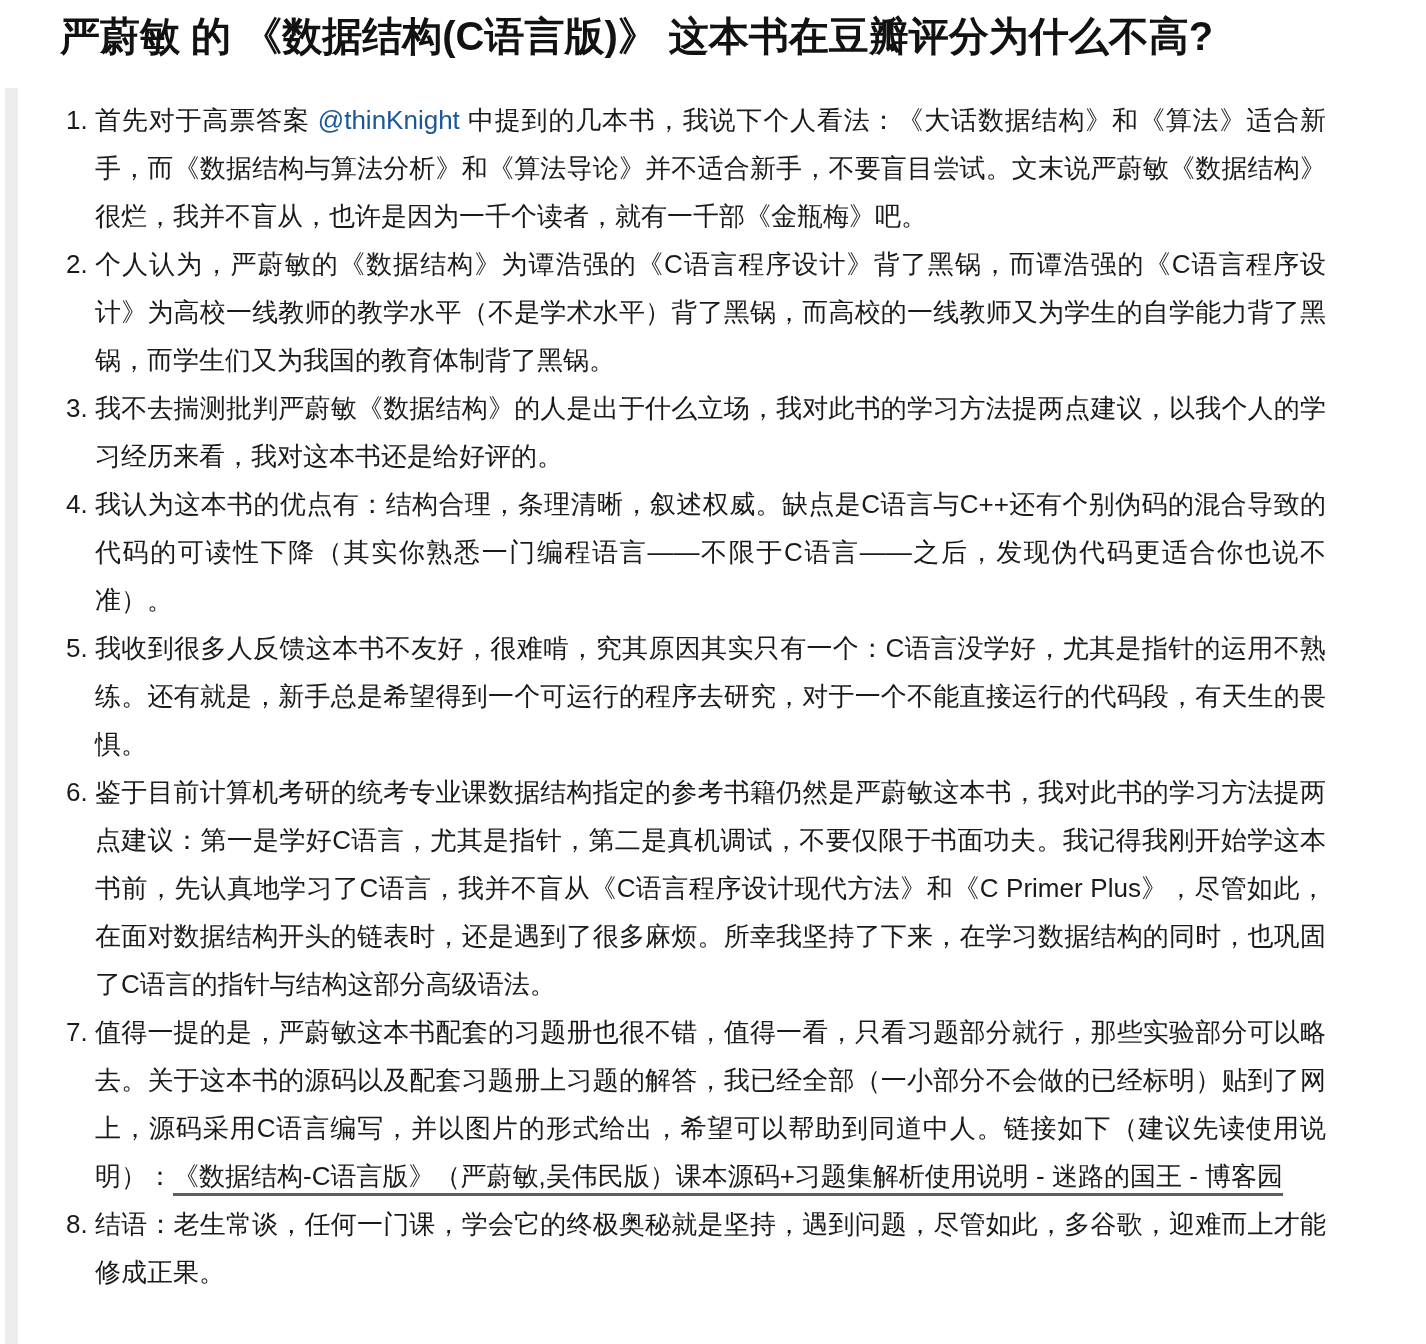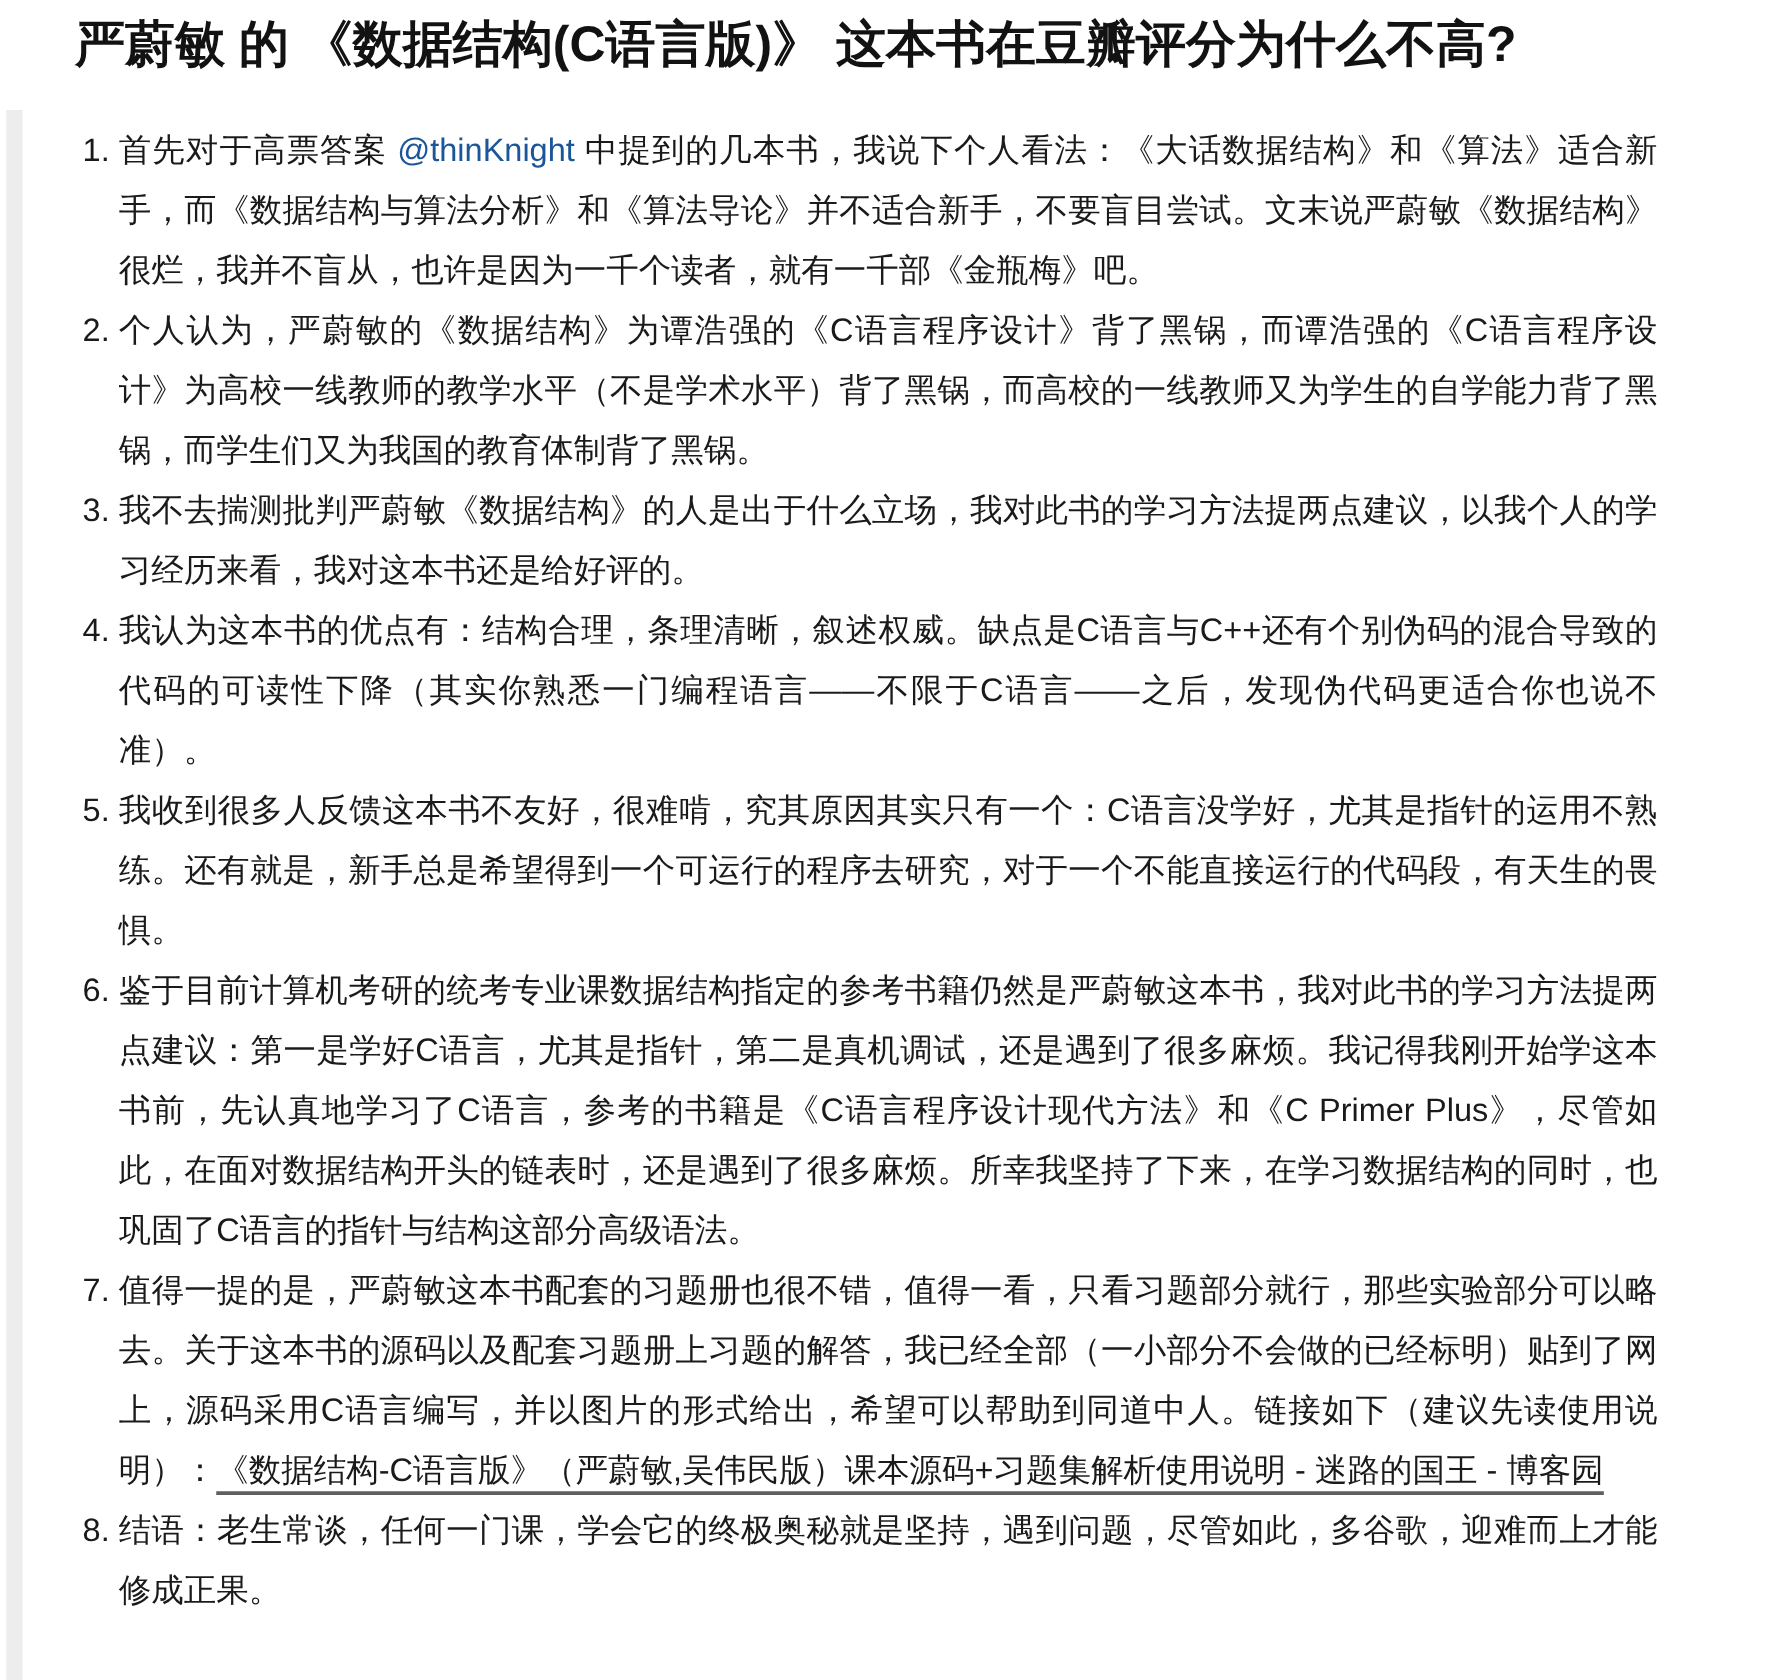--- a/index.html
+++ b/index.html
@@ -81,18 +81,18 @@
   <h1 class="question-title">严蔚敏 的 《数据结构(C语言版)》 这本书在豆瓣评分为什么不高?</h1>
 
   <div class="answer-content">
     <div class="quote-bar"></div>
     <ol class="answer-list">
         <li><span>首先对于高票答案 </span><a class="mention-link" href="#">@thinKnight</a><span> 中提到的几本书，我说下个人看法：《大话数据结构》和《算法》适合新手，而《数据结构与算法分析》和《算法导论》并不适合新手，不要盲目尝试。文末说严蔚敏《数据结构》很烂，我并不盲从，也许是因为一千个读者，就有一千部《金瓶梅》吧。</span></li>
         <li><span>个人认为，严蔚敏的《数据结构》为谭浩强的《C语言程序设计》背了黑锅，而谭浩强的《C语言程序设计》为高校一线教师的教学水平（不是学术水平）背了黑锅，而高校的一线教师又为学生的自学能力背了黑锅，而学生们又为我国的教育体制背了黑锅。</span></li>
         <li><span>我不去揣测批判严蔚敏《数据结构》的人是出于什么立场，我对此书的学习方法提两点建议，以我个人的学习经历来看，我对这本书还是给好评的。</span></li>
         <li><span>我认为这本书的优点有：结构合理，条理清晰，叙述权威。缺点是C语言与C++还有个别伪码的混合导致的代码的可读性下降（其实你熟悉一门编程语言——不限于C语言——之后，发现伪代码更适合你也说不准）。</span></li>
         <li><span>我收到很多人反馈这本书不友好，很难啃，究其原因其实只有一个：C语言没学好，尤其是指针的运用不熟练。还有就是，新手总是希望得到一个可运行的程序去研究，对于一个不能直接运行的代码段，有天生的畏惧。</span></li>
-        <li><span>鉴于目前计算机考研的统考专业课数据结构指定的参考书籍仍然是严蔚敏这本书，我对此书的学习方法提两点建议：第一是学好C语言，尤其是指针，第二是真机调试，还是遇到了很多麻烦。我记得我刚开始学这本书前，先认真地学习了C语言，参考的书籍是《C语言程序设计现代方法》和《C Primer Plus》，尽管如此，在面对数据结构开头的链表时，还是遇到了很多麻烦。所幸我坚持了下来，在学习数据结构的同时，也巩固了C语言的指针与结构这部分高级语法。</span></li>
+        <li><span>鉴于目前计算机考研的统考专业课数据结构指定的参考书籍仍然是严蔚敏这本书，我对此书的学习方法提两点建议：第一是学好C语言，尤其是指针，第二是真机调试，不要仅限于书面功夫。我记得我刚开始学这本书前，先认真地学习了C语言，我并不盲从《C语言程序设计现代方法》和《C Primer Plus》，尽管如此，在面对数据结构开头的链表时，还是遇到了很多麻烦。所幸我坚持了下来，在学习数据结构的同时，也巩固了C语言的指针与结构这部分高级语法。</span></li>
         <li><span>值得一提的是，严蔚敏这本书配套的习题册也很不错，值得一看，只看习题部分就行，那些实验部分可以略去。关于这本书的源码以及配套习题册上习题的解答，我已经全部（一小部分不会做的已经标明）贴到了网上，源码采用C语言编写，并以图片的形式给出，希望可以帮助到同道中人。链接如下（建议先读使用说明）：</span><a class="article-link" href="#">《数据结构-C语言版》（严蔚敏,吴伟民版）课本源码+习题集解析使用说明 - 迷路的国王 - 博客园</a></li>
         <li><span>结语：老生常谈，任何一门课，学会它的终极奥秘就是坚持，遇到问题，尽管如此，多谷歌，迎难而上才能修成正果。</span></li>
       </ol>
   </div>
 </div>
 
 </body></html>

